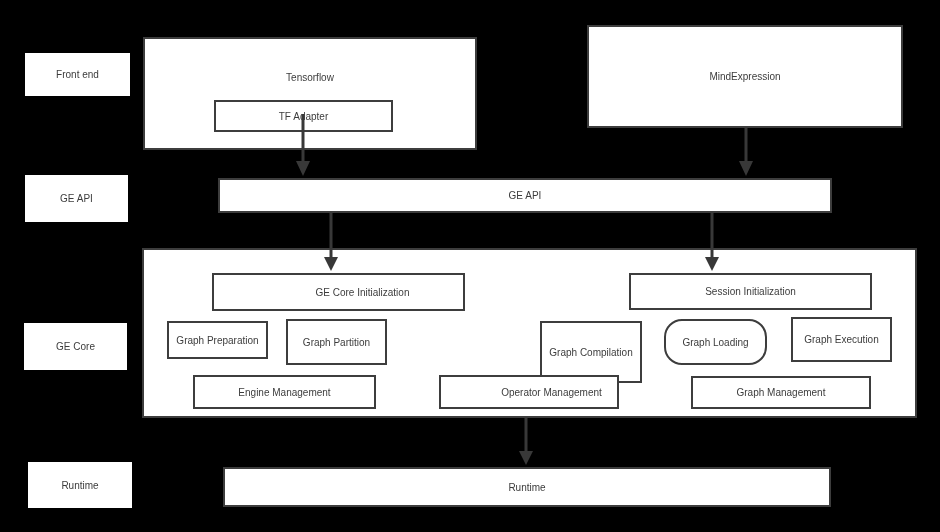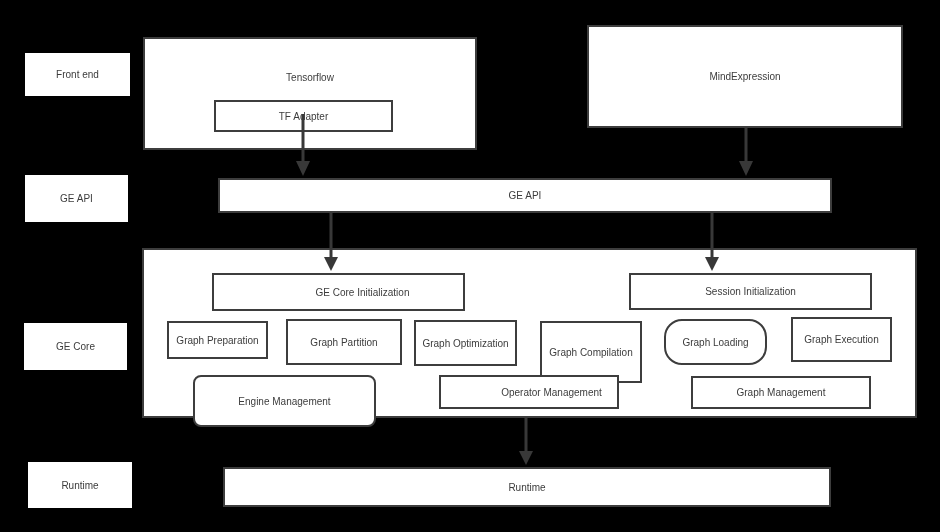--- a/index.html
+++ b/index.html
@@ -45,26 +45,26 @@
   }
   .n-tensorflow     { left: 143px; top: 37px;  width: 334px; height: 113px; display: block; }
   .tf-title         { display: block; margin-top: 29px; width: 100%; text-align: center; }
   .n-tfadapter      { left: 214px; top: 82px;  width: 179px; height: 32px; margin-top: 18px; }
   .n-mindexpression { left: 587px; top: 25px;  width: 316px; height: 103px; }
   .n-geapi          { left: 218px; top: 178px; width: 614px; height: 35px; }
   .n-gecore         { left: 142px; top: 248px; width: 775px; height: 170px; background: #ffffff; }
   .n-gecoreinit     { left: 212px; top: 273px; width: 253px; height: 38px; padding-left: 48px; }
   .n-sessioninit    { left: 589px; top: 273px; width: 243px; height: 37px; margin-left: 40px; }
   .n-gprep  { left: 167px; top: 321px; width: 101px; height: 38px; }
-  .n-gpart  { left: 286px; top: 319px; width: 116px; height: 46px; }
+  .n-gpart  { left: 286px; top: 319px; width: 101px; height: 46px; }
   .n-gopt   { left: 414px; top: 320px; width: 103px; height: 46px; }
   .n-gcomp  { left: 540px; top: 321px; width: 102px; height: 62px; }
   .n-gload  { left: 664px; top: 319px; width: 103px; height: 46px; border-radius: 18px; }
   .n-gexec  { left: 791px; top: 317px; width: 101px; height: 45px; text-align: center; }
-  .n-engmgmt { left: 193px; top: 375px; width: 183px; height: 52px; border-radius: 8px; }
+  .n-engmgmt { left: 193px; top: 375px; width: 183px; height: 34px; }
   .n-opmgmt  { left: 439px; top: 375px; width: 180px; height: 34px; padding-left: 45px; }
   .n-gmgmt   { left: 691px; top: 376px; width: 180px; height: 33px; }
   .n-runtime { left: 223px; top: 467px; width: 608px; height: 40px; }
 
   .arrows {
     position: absolute;
     left: 0; top: 0;
     width: 940px; height: 532px;
     pointer-events: none;
   }
@@ -107,23 +107,20 @@
   </div>
   <div class="node n-sessioninit">
     <span>Session Initialization</span>
   </div>
   <div class="node n-gprep">
     <span>Graph Preparation</span>
   </div>
   <div class="node n-gpart">
     <span>Graph Partition</span>
   </div>
-  <div class="node n-gopt">
-    <span>Graph Optimization</span>
-  </div>
   <div class="node n-gcomp">
     <span>Graph Compilation</span>
   </div>
   <div class="node n-gload">
     <span>Graph Loading</span>
   </div>
   <div class="node n-gexec">
     <span>Graph Execution</span>
   </div>
   <div class="node n-engmgmt">

